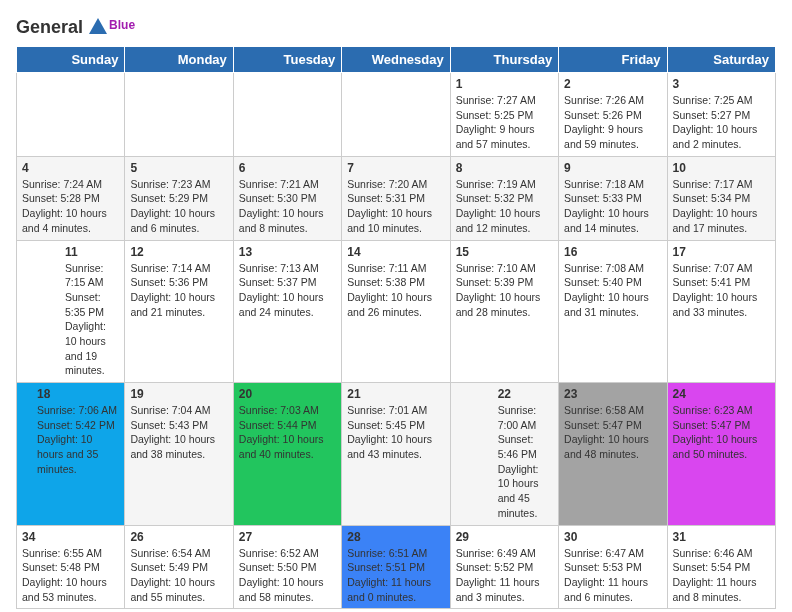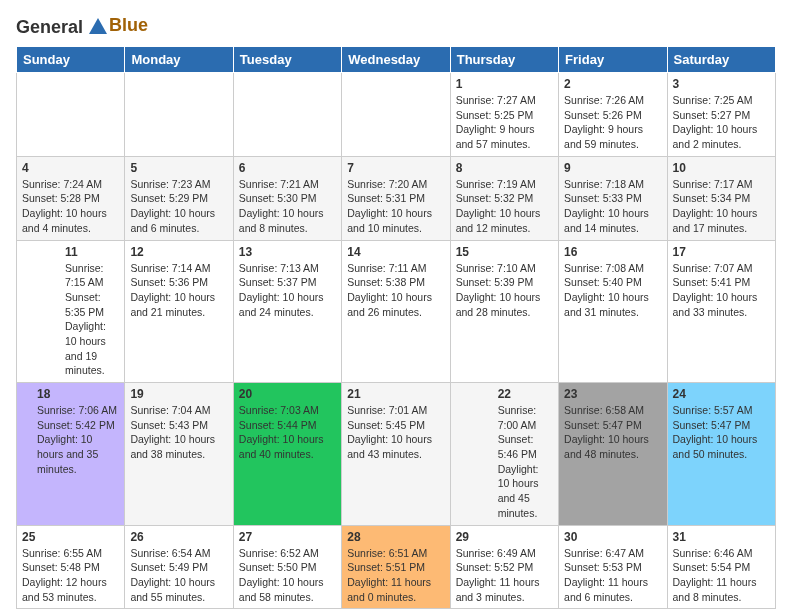--- a/index.html
+++ b/index.html
@@ -38,21 +38,21 @@
       font-size: 16px;
       color: #333;
     }
     .calendar {
       width: 100%;
       border-collapse: collapse;
     }
     .calendar th {
       background: #2b6cb0;
       color: white;
-      text-align: left;
+      text-align: right;
       padding: 5px 6px;
       font-size: 13px;
       border: 1px solid #fff;
     }
     .calendar td {
       vertical-align: top;
       padding: 4px 5px;
       border: 1px solid #ccc;
       font-size: 10.5px;
       color: #333;
@@ -83,21 +83,21 @@
 <body>
 
 <div class="header-area">
   <div class="logo">
     <div class="logo-row">
       <span style="font-size:18px;font-weight:bold;color:#333;">General</span>
       <svg width="22" height="22" viewBox="0 0 22 22">
         <polygon points="11,2 20,18 2,18" fill="#2b6cb0"></polygon>
       </svg>
     </div>
-    <span style="font-size:18px;font-weight:bold;color:#a16207;margin-top:-4px;">Blue</span>
+    <span style="font-size:12px;font-weight:bold;color:#a21caf;margin-top:-4px;">Blue</span>
   </div>
   <div class="title-area">
     <div class="month-title"></div>
     <div class="location-title"></div>
   </div>
 </div>
 
 <table class="calendar">
   <thead>
     <tr>
@@ -251,21 +251,21 @@
         <td style="background: rgb(255, 255, 255);">
           <span class="day-num">17</span>
         <div class="cell-info">
           <span>Sunrise: 7:07 AM</span><br>
           <span>Sunset: 5:41 PM</span><br>
           <span>Daylight: 10 hours and 33 minutes.</span>
         </div>
         </td>
       </tr>
       <tr>
-        <td style="background: #c4b5fd; padding-left: 20px;">
+        <td style="background: #0ea5e9; padding-left: 20px;">
           <span class="day-num">18</span>
         <div class="cell-info">
           <span>Sunrise: 7:06 AM</span><br>
           <span>Sunset: 5:42 PM</span><br>
           <span>Daylight: 10 hours and 35 minutes.</span>
         </div>
         </td>
         <td style="background: rgb(245, 245, 245);">
           <span class="day-num">19</span>
         <div class="cell-info">
@@ -299,55 +299,55 @@
         </div>
         </td>
         <td style="background: #a3a3a3;">
           <span class="day-num">23</span>
         <div class="cell-info">
           <span>Sunrise: 6:58 AM</span><br>
           <span>Sunset: 5:47 PM</span><br>
           <span>Daylight: 10 hours and 48 minutes.</span>
         </div>
         </td>
-        <td style="background: #7dd3fc;">
+        <td style="background: #d946ef;">
           <span class="day-num">24</span>
         <div class="cell-info">
-          <span>Sunrise: 5:57 AM</span><br>
+          <span>Sunrise: 6:23 AM</span><br>
           <span>Sunset: 5:47 PM</span><br>
           <span>Daylight: 10 hours and 50 minutes.</span>
         </div>
         </td>
       </tr>
       <tr>
         <td style="background: rgb(255, 255, 255);">
-          <span class="day-num">25</span>
+          <span class="day-num">34</span>
         <div class="cell-info">
           <span>Sunrise: 6:55 AM</span><br>
           <span>Sunset: 5:48 PM</span><br>
-          <span>Daylight: 12 hours and 53 minutes.</span>
+          <span>Daylight: 10 hours and 53 minutes.</span>
         </div>
         </td>
         <td style="background: rgb(255, 255, 255);">
           <span class="day-num">26</span>
         <div class="cell-info">
           <span>Sunrise: 6:54 AM</span><br>
           <span>Sunset: 5:49 PM</span><br>
           <span>Daylight: 10 hours and 55 minutes.</span>
         </div>
         </td>
         <td style="background: rgb(255, 255, 255);">
           <span class="day-num">27</span>
         <div class="cell-info">
           <span>Sunrise: 6:52 AM</span><br>
           <span>Sunset: 5:50 PM</span><br>
           <span>Daylight: 10 hours and 58 minutes.</span>
         </div>
         </td>
-        <td style="background: #fdba74;">
+        <td style="background: #3b82f6;">
           <span class="day-num">28</span>
         <div class="cell-info">
           <span>Sunrise: 6:51 AM</span><br>
           <span>Sunset: 5:51 PM</span><br>
           <span>Daylight: 11 hours and 0 minutes.</span>
         </div>
         </td>
         <td style="background: rgb(255, 255, 255);">
           <span class="day-num">29</span>
         <div class="cell-info">

